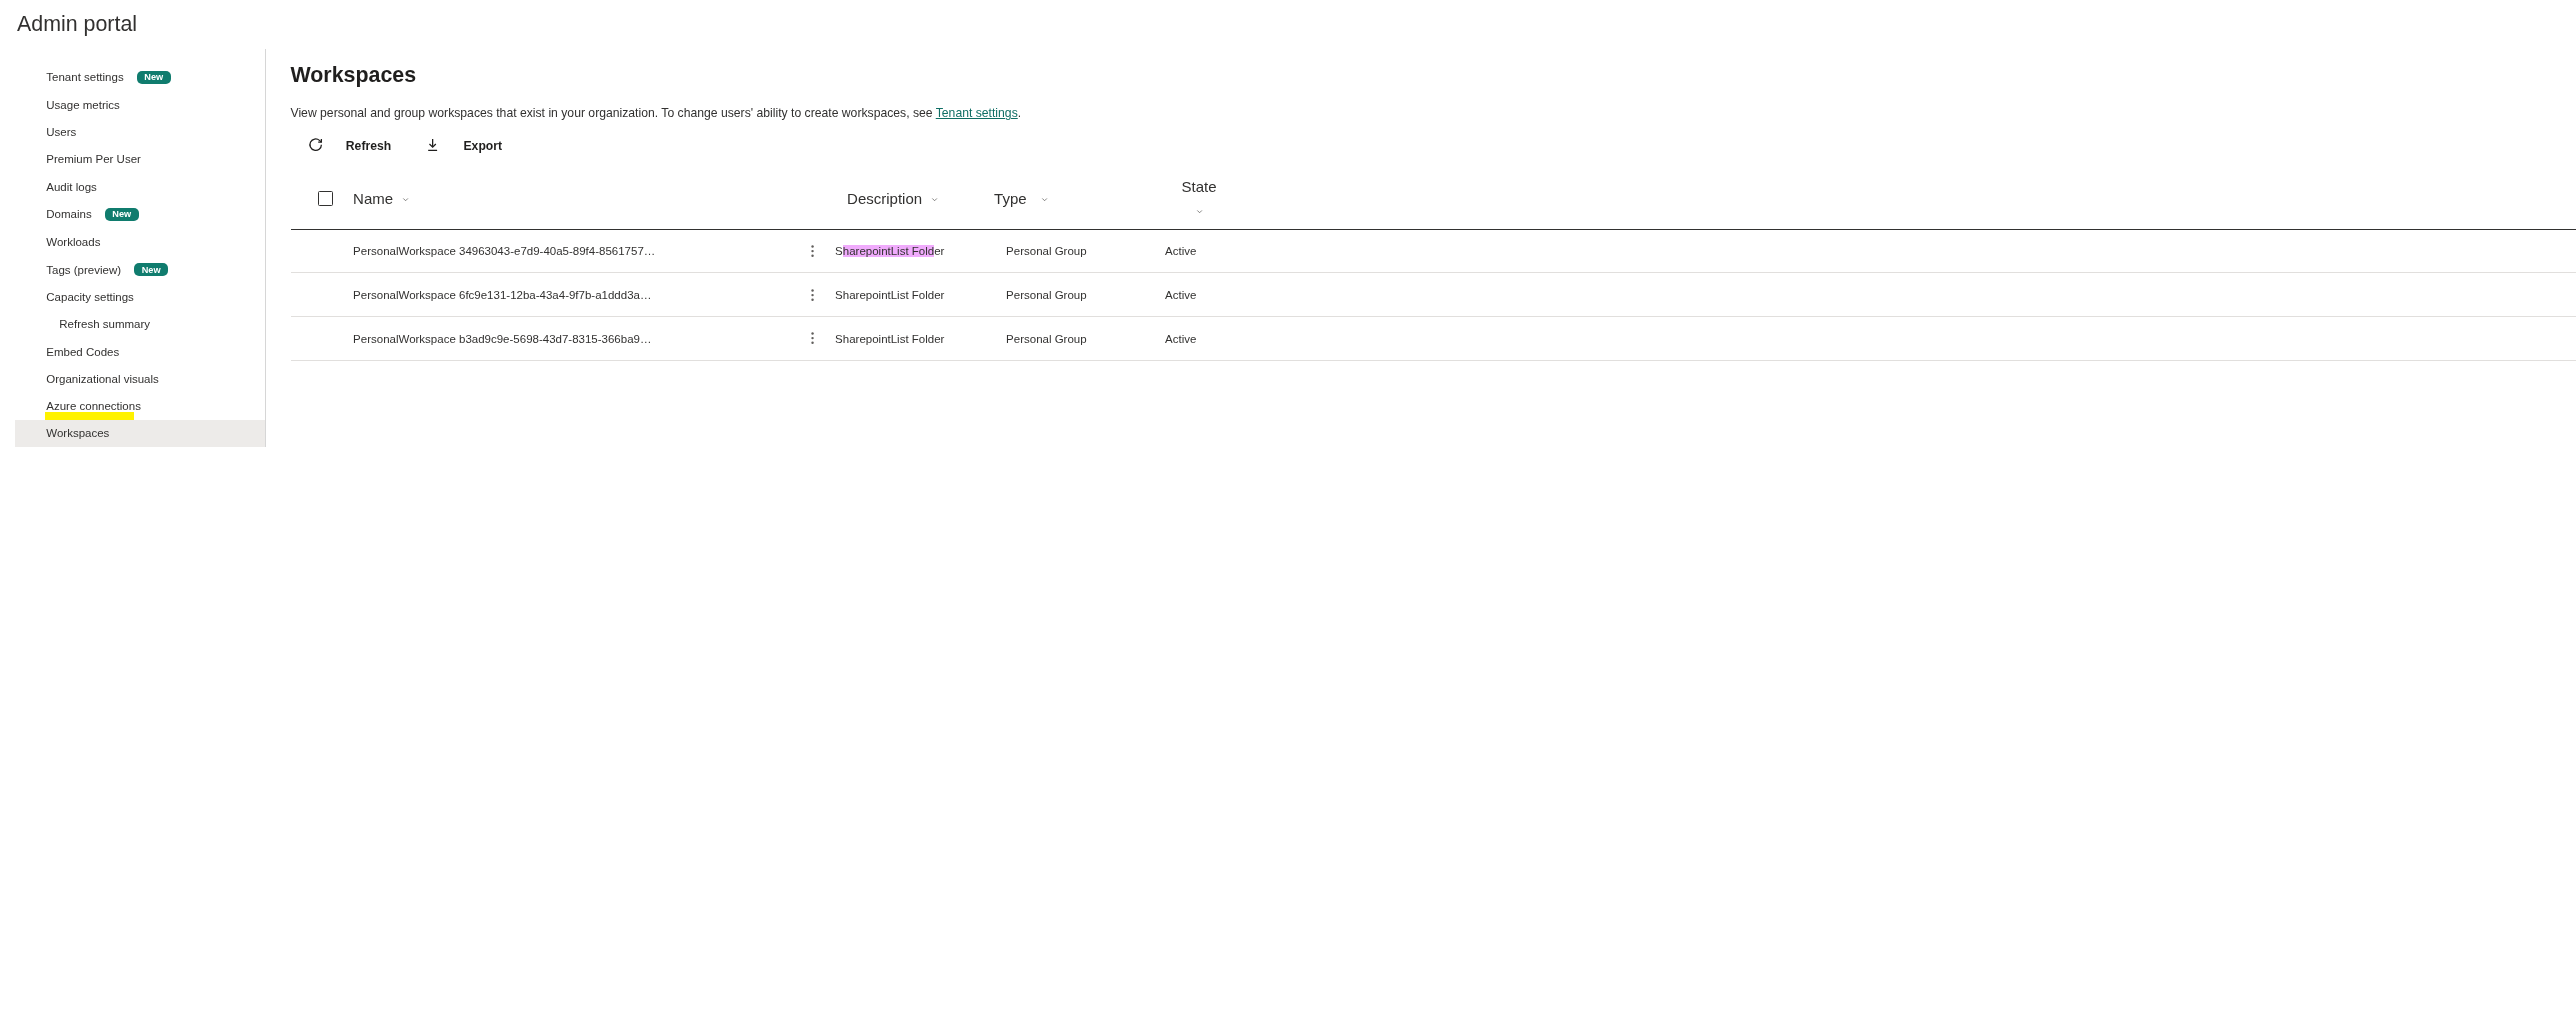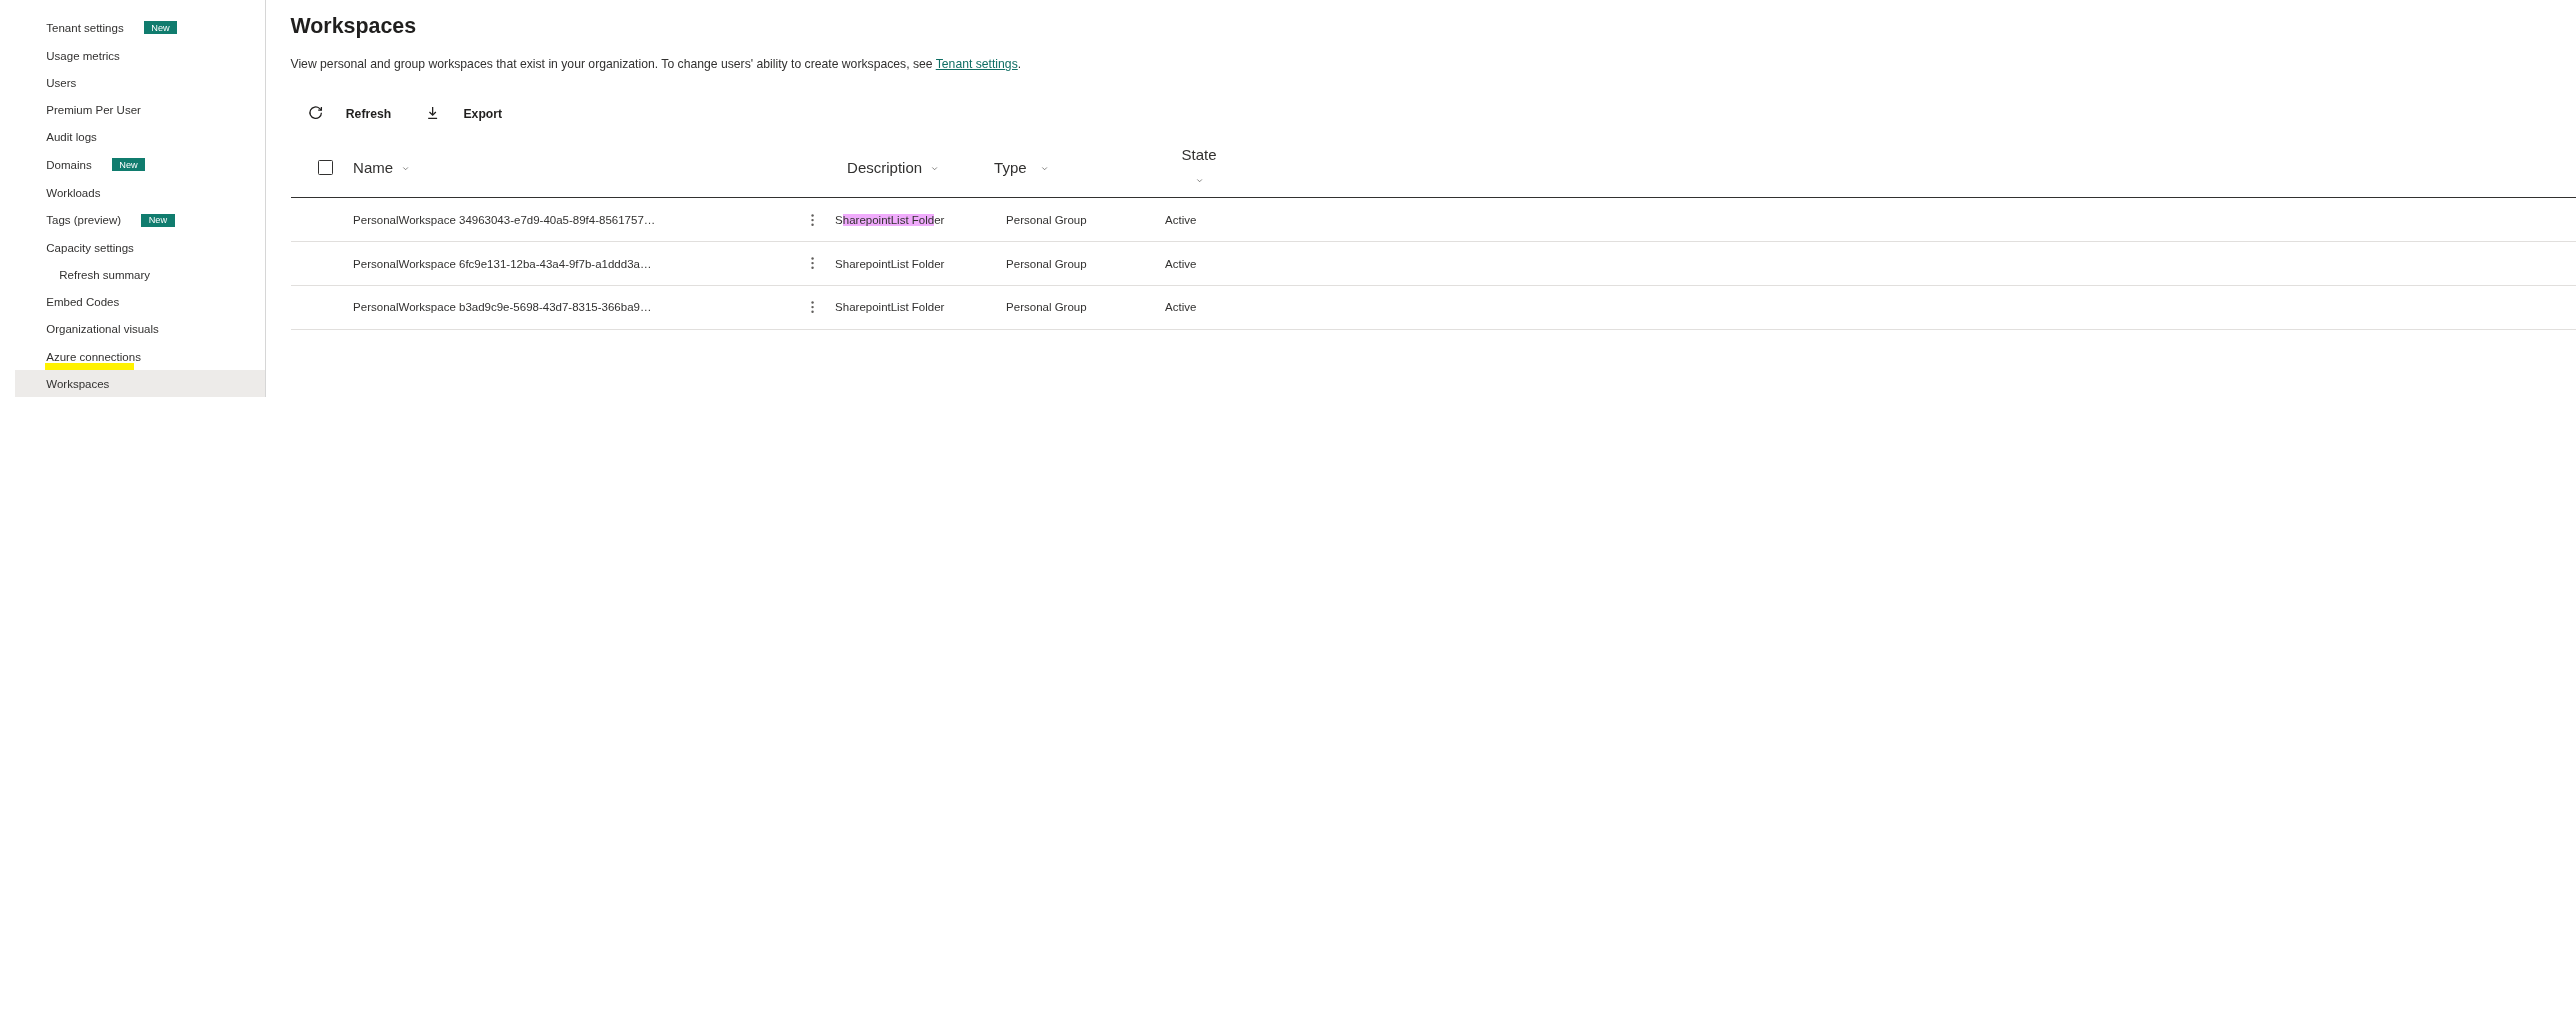--- a/index.html
+++ b/index.html
@@ -56,39 +56,39 @@
     .nav-item.selected::before {
       
     }
     .badge {
       display: inline-flex;
       align-items: center;
       justify-content: center;
       background: #107c6e;
       color: #fff;
       font-size: 9.2px;
-      font-weight: 400;
+      font-weight: 700;
       padding: 1.5px 7.6px;
-      border-radius: 0;
-      margin-left: 20px;
+      border-radius: 5px;
+      margin-left: 13px;
     }
     .main {
       flex: 1;
       padding: 13.8px 0 0 24.5px;
     }
     .page-title {
       font-size: 21.4px;
       font-weight: 600;
       color: #201f1e;
       margin-bottom: 18.3px;
     }
     .page-desc {
       font-size: 12.2px;
       color: #323130;
-      margin-bottom: 28px;
+      margin-bottom: 10px;
     }
     .page-desc a {
       color: #0f6e64;
       text-decoration: underline;
     }
     .toolbar {
       display: flex;
       gap: 34px;
       padding: 6.1px 0 13.8px 17px;
     }
@@ -193,20 +193,21 @@
       height: 9.2px;
     }
     .highlight-text {
       background: #f0abfc;
     }
   </style>
 </head>
 <body>
 
 <div class="container">
+  <h1 class="portal-title">Admin portal</h1>
 
   <div class="layout">
     <nav class="sidebar">
       <div class="sidebar-inner" id="sidebar-inner">
           <div class="nav-item">
             <span>Tenant settings</span>
             <span class="badge">New</span>
           </div>
           <div class="nav-item">
             <span>Usage metrics</span>

